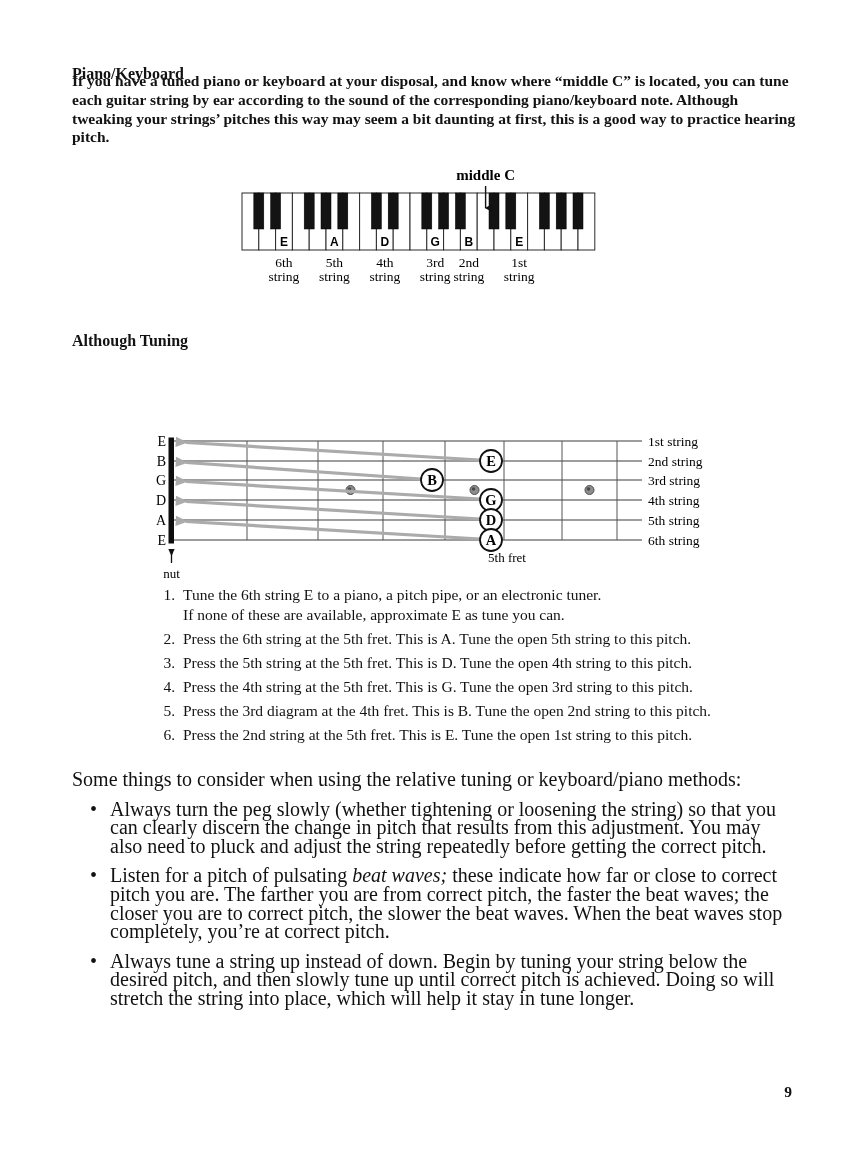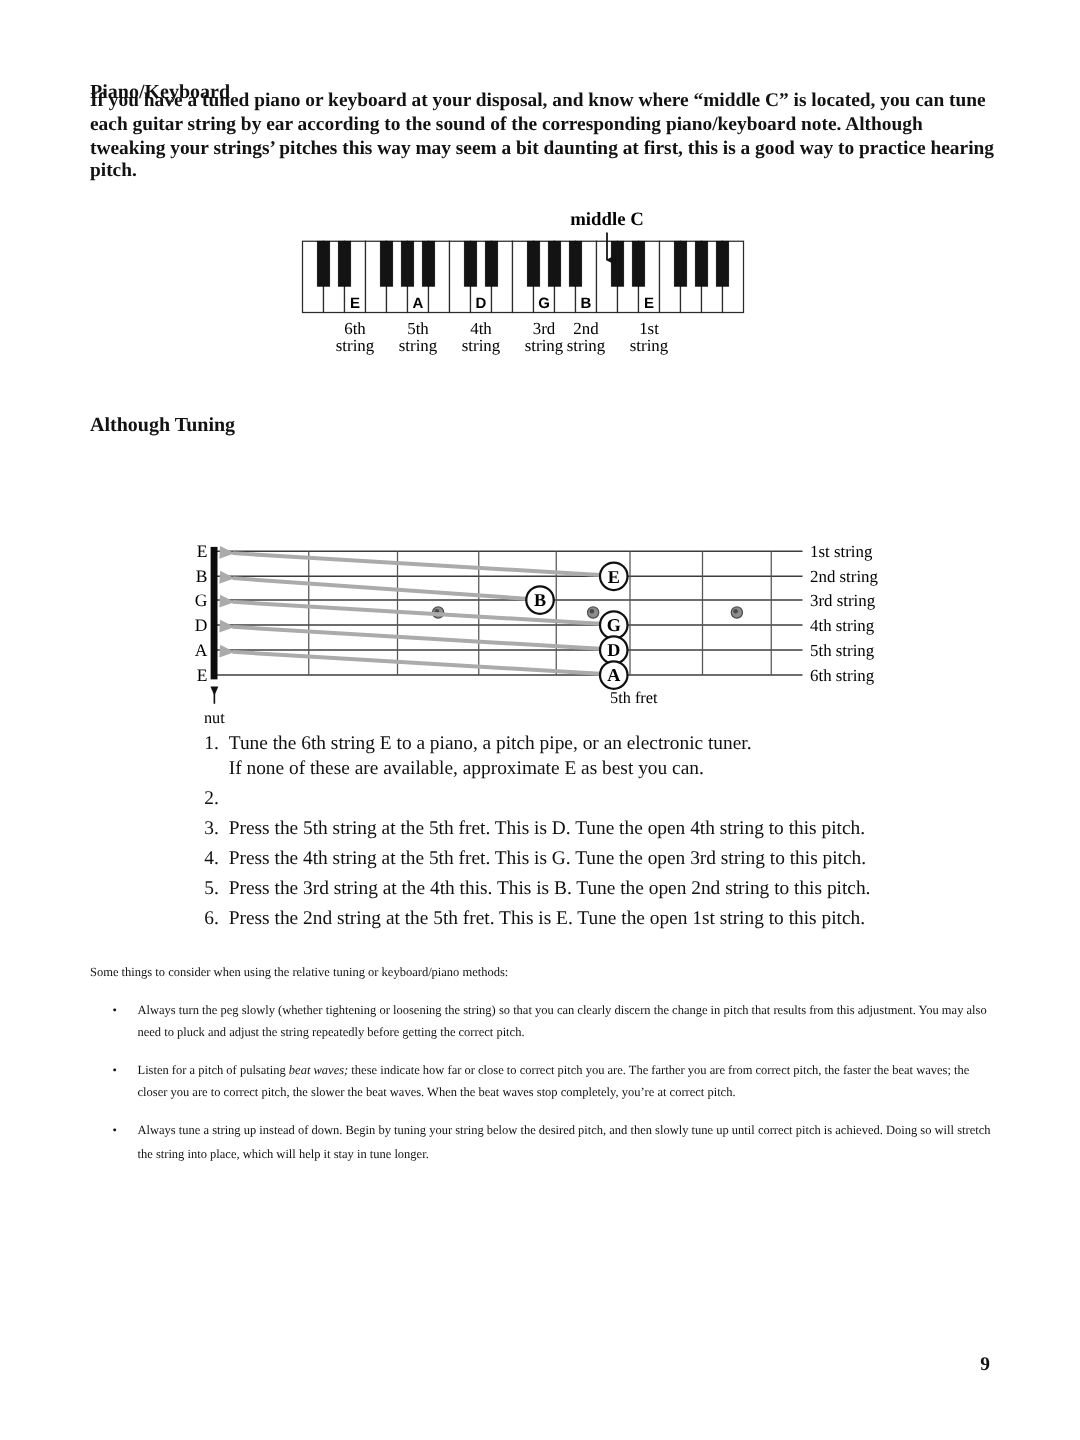--- a/index.html
+++ b/index.html
@@ -9,21 +9,21 @@
   .bodytext{position:absolute;left:72px;width:724px;font-size:15.5px;line-height:18.8px;}
   #pk-heading{top:45px;margin-top:20px;}
   #pk-para{top:72px;font-weight:bold;}
   #rt-heading{top:332px;}
   #rt-para{top:359px;}
   #kb-svg{position:absolute;left:240px;top:158px;}
   #fb-svg{position:absolute;left:130px;top:430px;}
   .steps{position:absolute;left:158px;top:585px;width:640px;font-size:15.5px;line-height:19.5px;}
   .step{display:flex;margin-bottom:4.5px;}
   .step .num{flex:none;width:17px;text-align:right;margin-right:8px;}
-  .considerations{position:absolute;left:72px;top:770px;width:722px;font-size:10px;line-height:18.6px;}
+  .considerations{position:absolute;left:72px;top:770px;width:722px;font-size:20px;line-height:18.6px;}
   .bullet{display:flex;margin-top:11px;}
   .bullet .dot{flex:none;width:38px;padding-left:18px;box-sizing:border-box;}
   .bullet .btxt{flex:1;}
   .pageno{position:absolute;left:766px;top:1083px;width:26px;text-align:right;
           font-size:15.5px;font-weight:bold;}
   svg text{font-family:"Liberation Serif", serif;}
   svg .sanslabel{font-family:"Liberation Sans", sans-serif;}
 </style>
 </head>
 <body>
@@ -160,42 +160,45 @@
       <line x1="171.5" y1="563" x2="171.5" y2="550" stroke="#111" stroke-width="1.3" marker-end="url(#nutarrow)"></line>
       <text x="171.5" y="578" text-anchor="middle" font-size="13">nut</text>
       <text x="507" y="562" text-anchor="middle" font-size="13">5th fret</text>
     </svg>
 
   <div class="steps" id="steps">
       <div class="step">
         <div class="num">1.</div>
         <div>
           <div>Tune the 6th string E to a piano, a pitch pipe, or an electronic tuner.</div>
-          <div>If none of these are available, approximate E as best you can.</div>
+          <div>If none of these are available, approximate E as tune you can.</div>
         </div>
       </div>
       <div class="step">
         <div class="num">2.</div>
+        <div>
+          <div>Press the 6th string at the 5th fret. This is A. Tune the open 5th string to this pitch.</div>
+        </div>
       </div>
       <div class="step">
         <div class="num">3.</div>
         <div>
           <div>Press the 5th string at the 5th fret. This is D. Tune the open 4th string to this pitch.</div>
         </div>
       </div>
       <div class="step">
         <div class="num">4.</div>
         <div>
           <div>Press the 4th string at the 5th fret. This is G. Tune the open 3rd string to this pitch.</div>
         </div>
       </div>
       <div class="step">
         <div class="num">5.</div>
         <div>
-          <div>Press the 3rd string at the 4th this. This is B. Tune the open 2nd string to this pitch.</div>
+          <div>Press the 3rd diagram at the 4th fret. This is B. Tune the open 2nd string to this pitch.</div>
         </div>
       </div>
       <div class="step">
         <div class="num">6.</div>
         <div>
           <div>Press the 2nd string at the 5th fret. This is E. Tune the open 1st string to this pitch.</div>
         </div>
       </div>
     </div>
 

